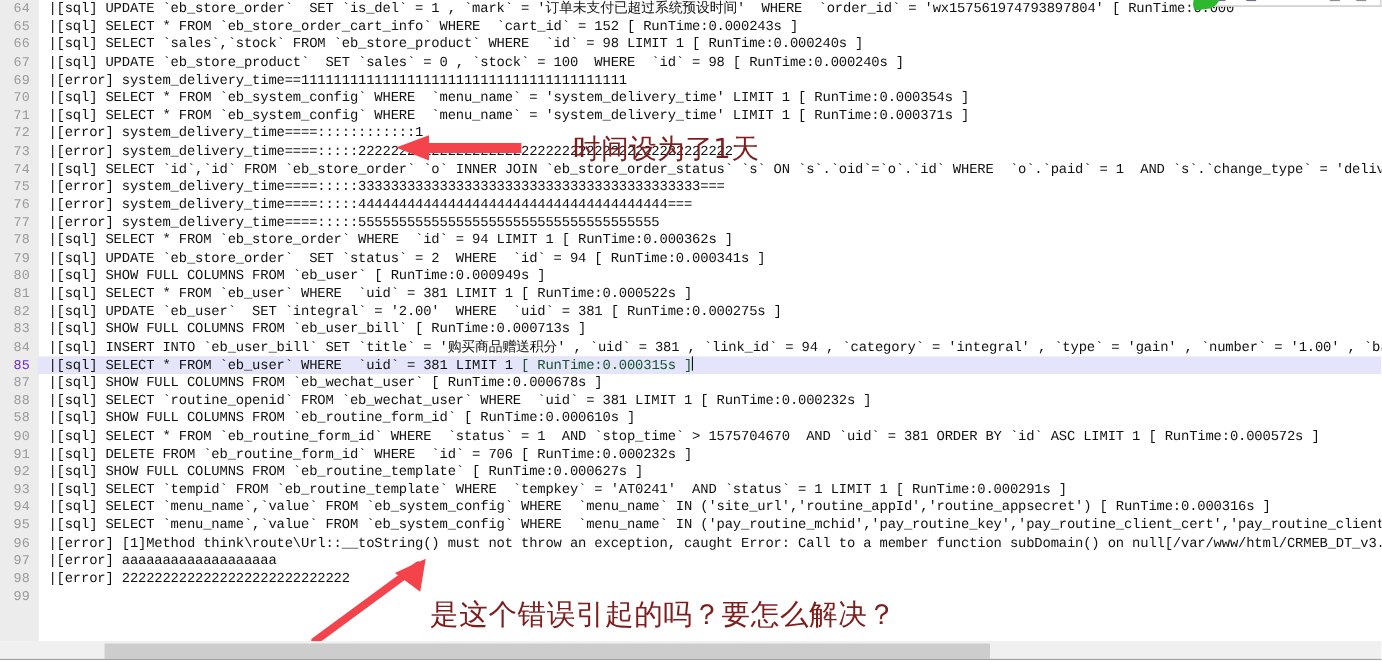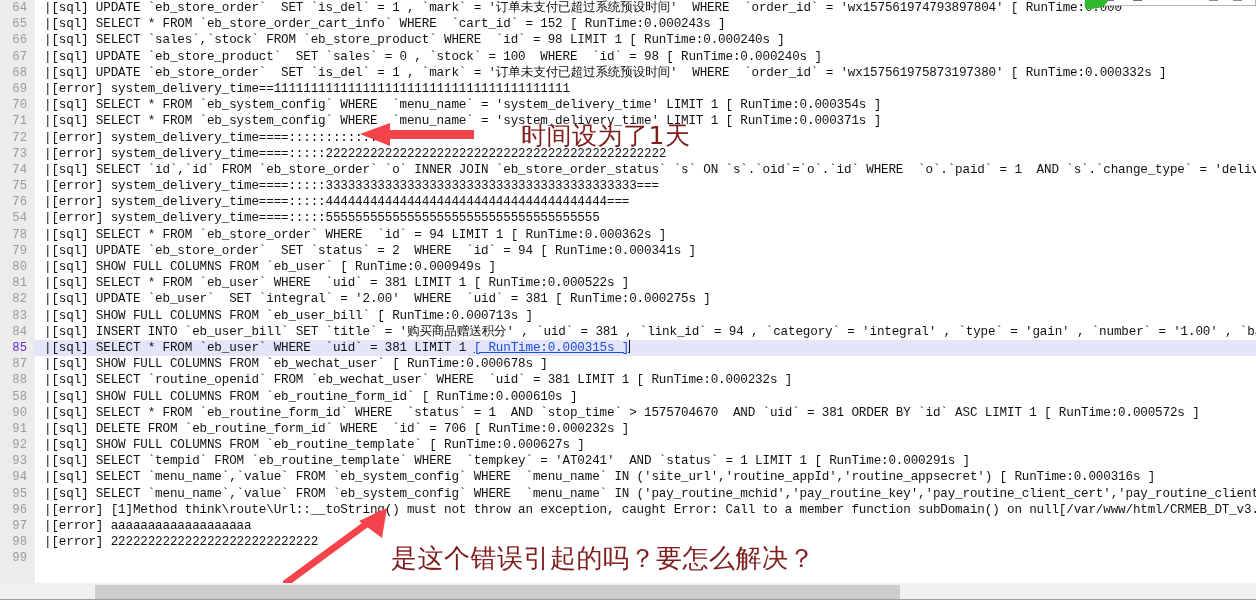--- a/index.html
+++ b/index.html
@@ -35,21 +35,21 @@
   .txt{
     position:absolute;left:44px;top:0;color:#111111;
     font-size:12.6px;letter-spacing:-0.15px;
     font-family:"Liberation Mono","DejaVu Sans Mono",monospace;
   }
   .line.sel .txt{background:#e4e4fb;}
   .line.sel .selbg{
     position:absolute;left:34px;top:0;right:0;height:16.2px;background:#e4e4fb;
   }
   .line.sel .ln{color:#6d28d9;}
-  .hl-red{color:#1d4ed8;background:#e4e4fb;text-decoration:underline;}
+  .hl-red{color:#14532d;background:#e4e4fb;}
   .caret{
     display:inline-block;width:1px;height:13px;background:#111;
     vertical-align:-2px;margin-left:0px;
   }
 
   
   .anno{position:absolute;pointer-events:none;}
   .anno-text{
     color:#7f1d1d;font-family:"DejaVu Sans","Liberation Sans",sans-serif;
     font-weight:400;white-space:nowrap;
@@ -93,30 +93,29 @@
 
 <div id="root">
 
   <div class="editor">
     <div class="gutter"></div>
     <div class="codearea" id="codearea">
         <div class="line"><span class="ln">64</span><span class="txt">|[sql] UPDATE `eb_store_order`  SET `is_del` = 1 , `mark` = '订单未支付已超过系统预设时间'  WHERE  `order_id` = 'wx157561974793897804' [ RunTime:0.000</span></div>
         <div class="line"><span class="ln">65</span><span class="txt">|[sql] SELECT * FROM `eb_store_order_cart_info` WHERE  `cart_id` = 152 [ RunTime:0.000243s ]</span></div>
         <div class="line"><span class="ln">66</span><span class="txt">|[sql] SELECT `sales`,`stock` FROM `eb_store_product` WHERE  `id` = 98 LIMIT 1 [ RunTime:0.000240s ]</span></div>
         <div class="line"><span class="ln">67</span><span class="txt">|[sql] UPDATE `eb_store_product`  SET `sales` = 0 , `stock` = 100  WHERE  `id` = 98 [ RunTime:0.000240s ]</span></div>
-        <div class="line"><span class="ln">68</span><span class="txt">|[sql] UPDATE `eb_store_order`  SET `is_del` = 1 , `mark` = '订单未支付已超过系统预设时间'  WHERE  `order_id` = 'wx157561975873197380' [ RunTime:0.000332s ]</span></div>
         <div class="line"><span class="ln">69</span><span class="txt">|[error] system_delivery_time==1111111111111111111111111111111111111111</span></div>
         <div class="line"><span class="ln">70</span><span class="txt">|[sql] SELECT * FROM `eb_system_config` WHERE  `menu_name` = 'system_delivery_time' LIMIT 1 [ RunTime:0.000354s ]</span></div>
         <div class="line"><span class="ln">71</span><span class="txt">|[sql] SELECT * FROM `eb_system_config` WHERE  `menu_name` = 'system_delivery_time' LIMIT 1 [ RunTime:0.000371s ]</span></div>
         <div class="line"><span class="ln">72</span><span class="txt">|[error] system_delivery_time====::::::::::::1</span></div>
         <div class="line"><span class="ln">73</span><span class="txt">|[error] system_delivery_time====:::::2222222222222222222222222222222222222222222222</span></div>
         <div class="line"><span class="ln">74</span><span class="txt">|[sql] SELECT `id`,`id` FROM `eb_store_order` `o` INNER JOIN `eb_store_order_status` `s` ON `s`.`oid`=`o`.`id` WHERE  `o`.`paid` = 1  AND `s`.`change_type` = 'delivery_goods'</span></div>
         <div class="line"><span class="ln">75</span><span class="txt">|[error] system_delivery_time====:::::333333333333333333333333333333333333333333===</span></div>
         <div class="line"><span class="ln">76</span><span class="txt">|[error] system_delivery_time====:::::44444444444444444444444444444444444444===</span></div>
-        <div class="line"><span class="ln">54</span><span class="txt">|[error] system_delivery_time====:::::5555555555555555555555555555555555555</span></div>
+        <div class="line"><span class="ln">77</span><span class="txt">|[error] system_delivery_time====:::::5555555555555555555555555555555555555</span></div>
         <div class="line"><span class="ln">78</span><span class="txt">|[sql] SELECT * FROM `eb_store_order` WHERE  `id` = 94 LIMIT 1 [ RunTime:0.000362s ]</span></div>
         <div class="line"><span class="ln">79</span><span class="txt">|[sql] UPDATE `eb_store_order`  SET `status` = 2  WHERE  `id` = 94 [ RunTime:0.000341s ]</span></div>
         <div class="line"><span class="ln">80</span><span class="txt">|[sql] SHOW FULL COLUMNS FROM `eb_user` [ RunTime:0.000949s ]</span></div>
         <div class="line"><span class="ln">81</span><span class="txt">|[sql] SELECT * FROM `eb_user` WHERE  `uid` = 381 LIMIT 1 [ RunTime:0.000522s ]</span></div>
         <div class="line"><span class="ln">82</span><span class="txt">|[sql] UPDATE `eb_user`  SET `integral` = '2.00'  WHERE  `uid` = 381 [ RunTime:0.000275s ]</span></div>
         <div class="line"><span class="ln">83</span><span class="txt">|[sql] SHOW FULL COLUMNS FROM `eb_user_bill` [ RunTime:0.000713s ]</span></div>
         <div class="line"><span class="ln">84</span><span class="txt">|[sql] INSERT INTO `eb_user_bill` SET `title` = '购买商品赠送积分' , `uid` = 381 , `link_id` = 94 , `category` = 'integral' , `type` = 'gain' , `number` = '1.00' , `balance` =</span></div>
         <div class="line sel"><div class="selbg"></div><span class="ln">85</span><span class="txt">|[sql] SELECT * FROM `eb_user` WHERE  `uid` = 381 LIMIT 1 <span class="hl-red">[ RunTime:0.000315s ]</span><span class="caret"></span></span></div>
         <div class="line"><span class="ln">87</span><span class="txt">|[sql] SHOW FULL COLUMNS FROM `eb_wechat_user` [ RunTime:0.000678s ]</span></div>
         <div class="line"><span class="ln">88</span><span class="txt">|[sql] SELECT `routine_openid` FROM `eb_wechat_user` WHERE  `uid` = 381 LIMIT 1 [ RunTime:0.000232s ]</span></div>

